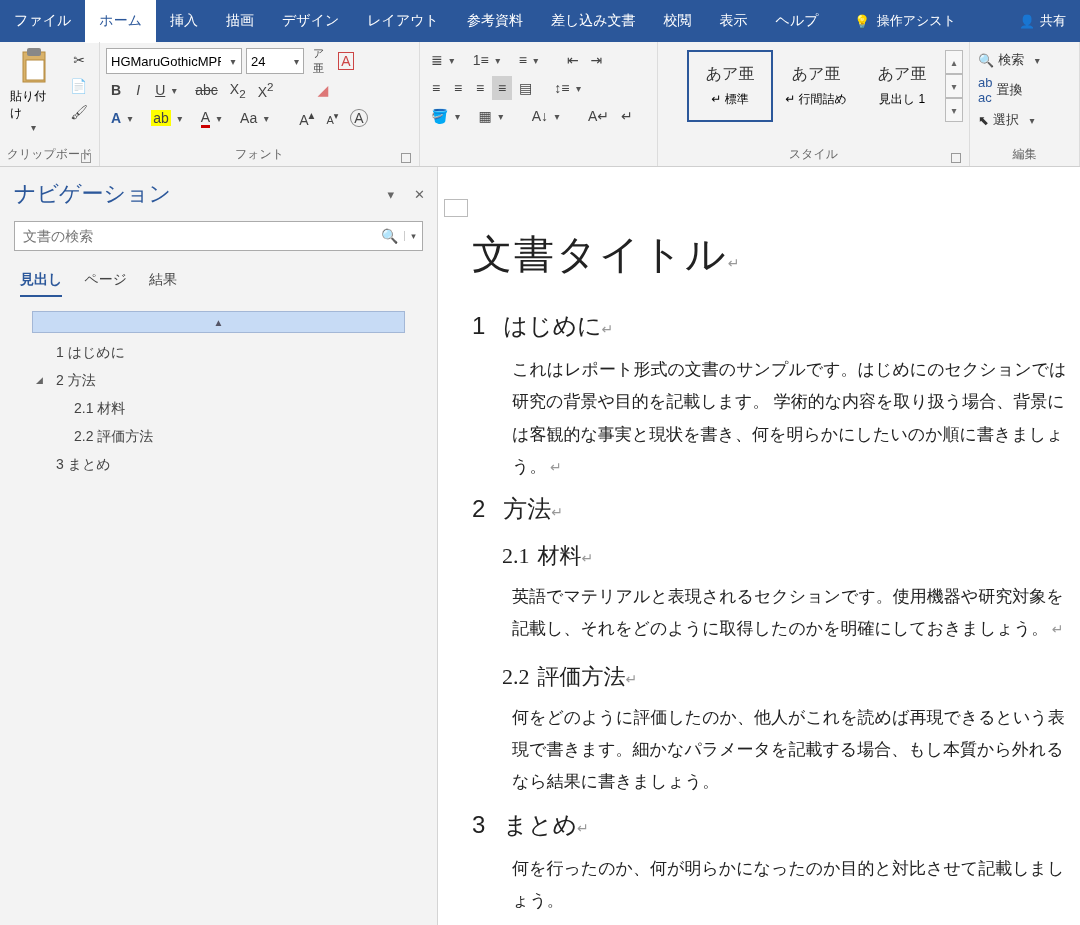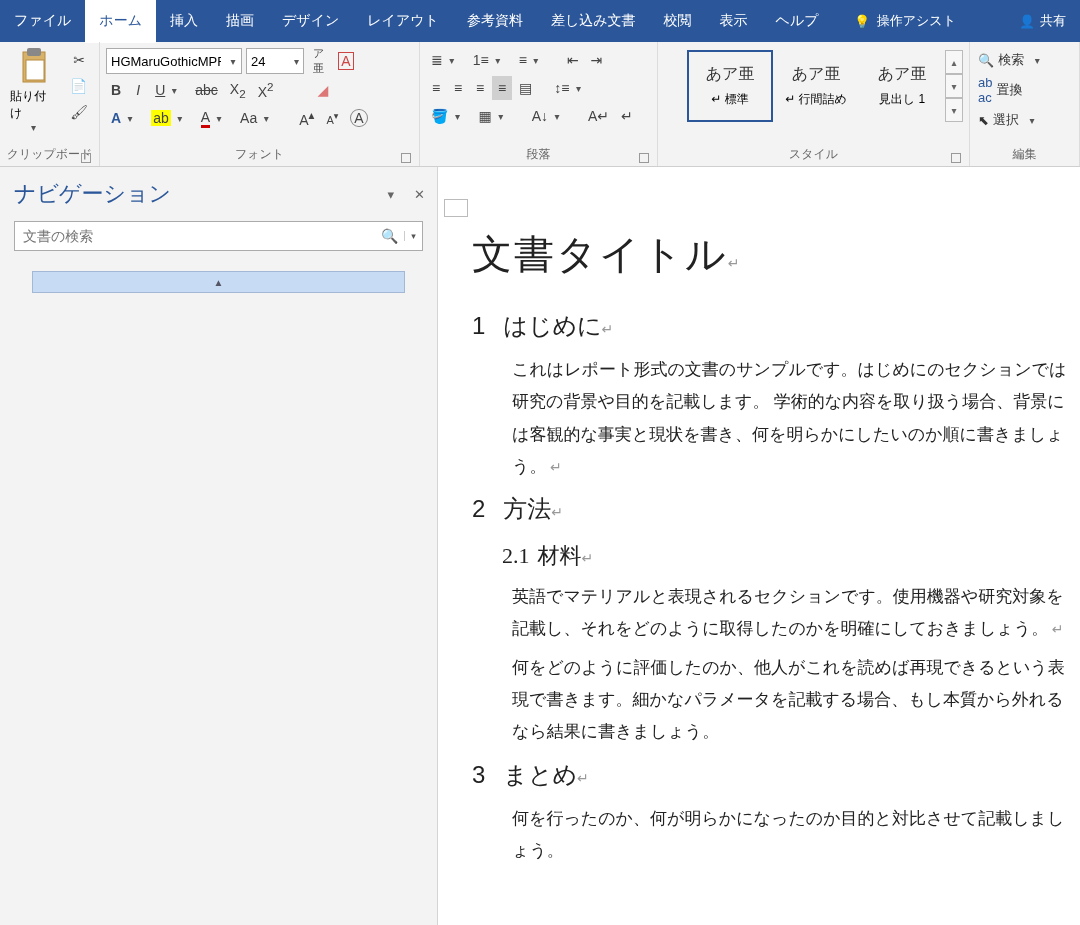--- a/index.html
+++ b/index.html
@@ -247,21 +247,20 @@
           </div>
         <div style="width:8px;"></div>
         <div class="btn">
             <span>A↵</span>
           </div>
         <div class="btn">
             <span>↵</span>
           </div>
       </div>
     </div>
-    <div class="group-label"><span>段落</span><span class="launcher"></span></div>
   </div>
 
   <div class="group" style="width:312px;">
     <div class="group-body" style="padding-top:6px;justify-content:flex-end;">
       <div class="style-gallery">
         <div class="style-item sel">
           <div class="style-sample">あア亜</div>
           <div><span>↵ </span><span>標準</span></div>
         </div>
         <div class="style-item">
@@ -313,22 +312,34 @@
         <span style="cursor:pointer;">✕</span>
       </div>
     </div>
     <div class="searchwrap">
       <div class="searchbox">
         <input placeholder="文書の検索" style="">
         <div class="sicon">🔍</div>
         <div class="sdrop">▾</div>
       </div>
     </div>
+    <div class="navtabs">
+      <div class="navtab active">見出し</div>
+      <div class="navtab">ページ</div>
+      <div class="navtab">結果</div>
+    </div>
     <div class="navcontent">
       <div class="navbar-header">▲</div>
+      <div class="outline">
+        <div class="oitem">1 はじめに</div>
+        <div class="oitem expander">2 方法</div>
+        <div class="oitem lvl2">2.1 材料</div>
+        <div class="oitem lvl2">2.2 評価方法</div>
+        <div class="oitem">3 まとめ</div>
+      </div>
     </div>
   </div>
 
   <div class="doc">
     <div class="ruler-corner"></div>
     <div class="page">
       <h1><span>文書タイトル</span><span class="ret">↵</span></h1>
 
       <div class="h2row">
         <span class="h2num">1</span>
@@ -340,20 +351,24 @@
         <span class="h2num">2</span>
         <span><span>方法</span><span class="ret">↵</span></span>
       </div>
 
       <div class="h3row">
         <span>2.1</span>
         <span><span>材料</span><span class="ret">↵</span></span>
       </div>
       <p class="para"><span>英語でマテリアルと表現されるセクションです。使用機器や研究対象を記載し、それをどのように取得したのかを明確にしておきましょう。</span><span class="ret"> ↵</span></p>
 
+      <div class="h3row">
+        <span>2.2</span>
+        <span><span>評価方法</span><span class="ret">↵</span></span>
+      </div>
       <p class="para"><span>何をどのように評価したのか、他人がこれを読めば再現できるという表現で書きます。細かなパラメータを記載する場合、もし本質から外れるなら結果に書きましょう。</span></p>
 
       <div class="h2row">
         <span class="h2num">3</span>
         <span><span>まとめ</span><span class="ret">↵</span></span>
       </div>
       <p class="para"><span>何を行ったのか、何が明らかになったのか目的と対比させて記載しましょう。</span></p>
     </div>
   </div>
 </div>

